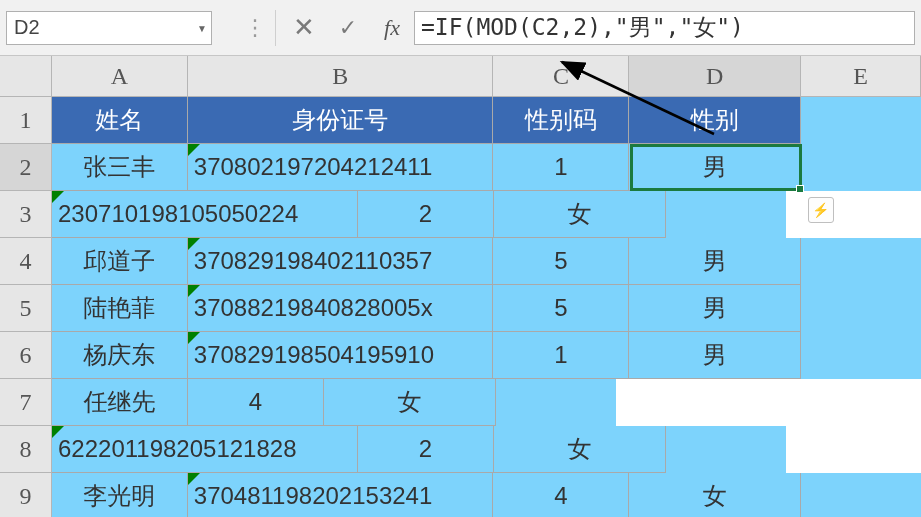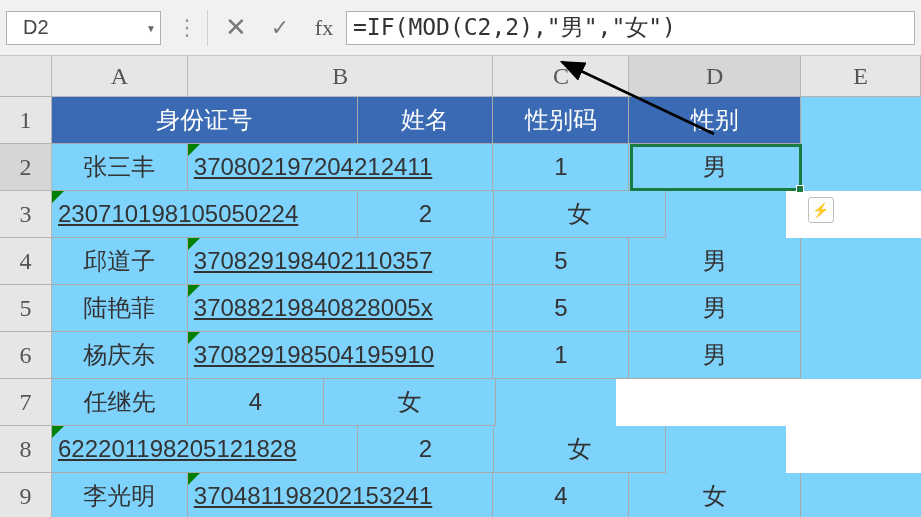--- a/index.html
+++ b/index.html
@@ -15,28 +15,28 @@
   
   .toolbar {
     height: 56px;
     background: #f1f1f1;
     border-bottom: 1px solid #c6c6c6;
     display: flex;
     align-items: center;
     position: relative;
   }
   .namebox {
-    width: 155px;
+    width: 206px;
     height: 34px;
-    margin: 0 10px 0 6px;
+    margin: 0 27px 0 6px;
     border: 1px solid #b0b0b0;
     background: #ffffff;
     display: flex;
     align-items: center;
-    padding-left: 16px;
+    padding-left: 7px;
     font-size: 20px;
     color: #444;
     position: relative;
   }
   .namebox .dropdown {
     position: absolute;
     right: 4px;
     top: 50%;
     transform: translateY(-50%);
     color: #666;
@@ -61,20 +61,21 @@
     display: flex;
     align-items: center;
     justify-content: center;
     font-size: 26px;
     color: #7a7a7a;
     font-weight: 300;
   }
   .cancel-icon { }
   .enter-icon { color: #7a7a7a; font-size: 22px; }
   .fx-icon {
+    font-style: italic;
     font-family: "Times New Roman", serif;
     font-size: 22px;
     color: #555;
   }
   .formula-bar {
     flex: 1;
     height: 34px;
     background: #ffffff;
     border: 1px solid #b0b0b0;
     margin-right: 6px;
@@ -143,21 +144,21 @@
     display:flex; align-items:center; justify-content:center;
     position:relative;
     background:#7dd3fc;
     color:#333;
   }
   .cell.hdr {
     background: #3a6ab3;
     color: #ffffff;
     font-weight: normal;
   }
-  .cell.b { justify-content: flex-start; padding-left:6px;text-decoration:underline; }
+  .cell.b { justify-content: flex-start; padding-left:6px; }
   .greentri::before{
     content:"";
     position:absolute;
     left:0; top:0;
     width:0;height:0;
     border-top:12px solid #008000;
     border-right:12px solid transparent;
   }
 
   
@@ -229,22 +230,22 @@
     <div class="col-h cB">B</div>
     <div class="col-h cC">C</div>
     <div class="col-h cD sel">D</div>
     <div class="col-h cE">E</div>
   </div>
 
   <div class="body">
 
     <div class="row">
       <div class="row-h">1</div>
+      <div class="cell hdr cA">姓名</div>
       <div class="cell hdr cB">身份证号</div>
-      <div class="cell hdr cA">姓名</div>
       <div class="cell hdr cC">性别码</div>
       <div class="cell hdr cD">性别</div>
       <div class="cell cE" style="border-bottom:none;border-right:none"></div>
     </div>
 
     <div class="row">
       <div class="row-h sel">2</div>
       <div class="cell cA">张三丰</div>
       <div class="cell b greentri cB">370802197204212411</div>
       <div class="cell cC">1</div>

